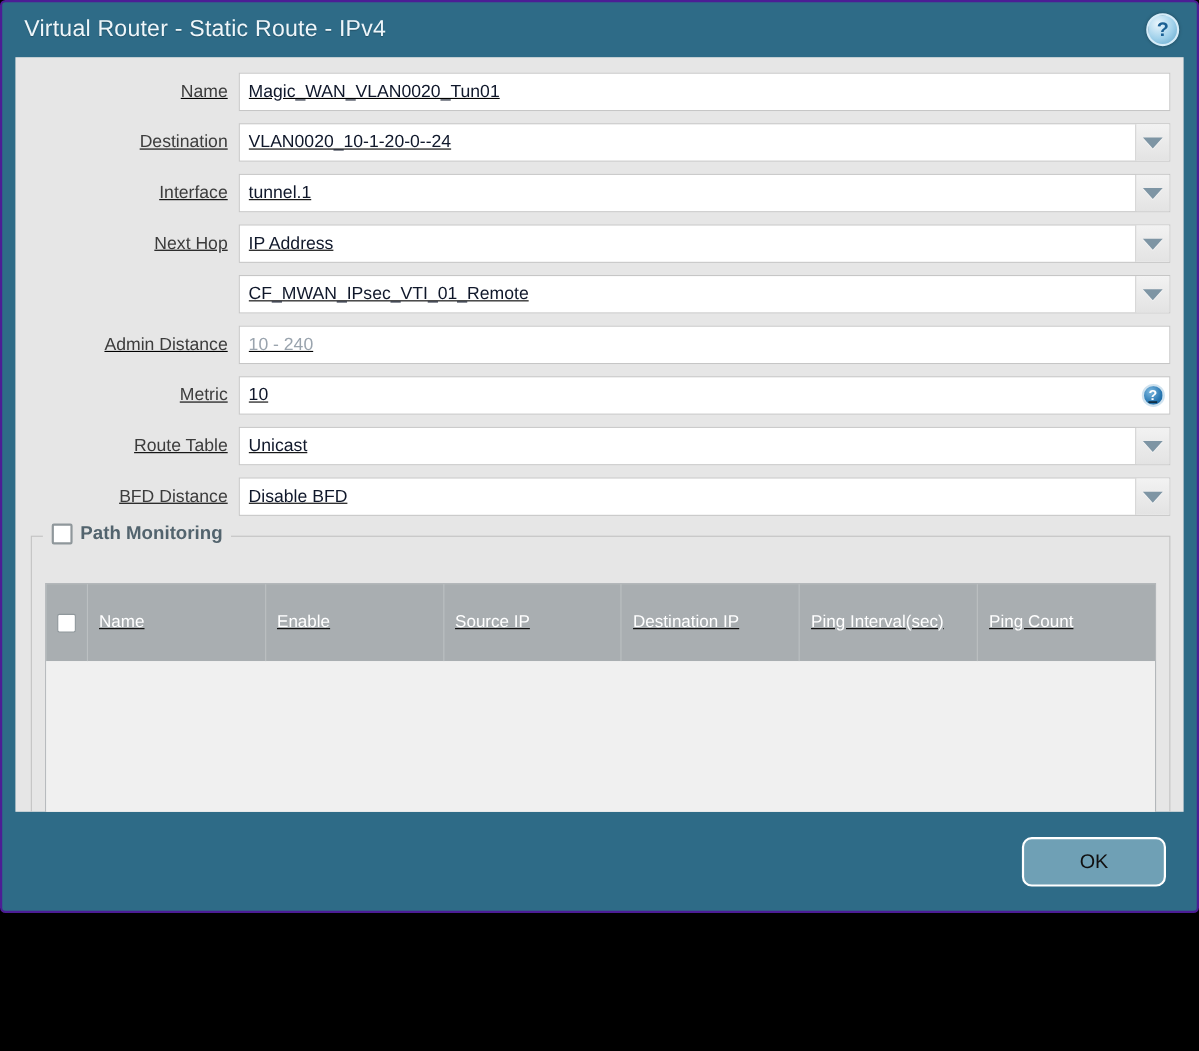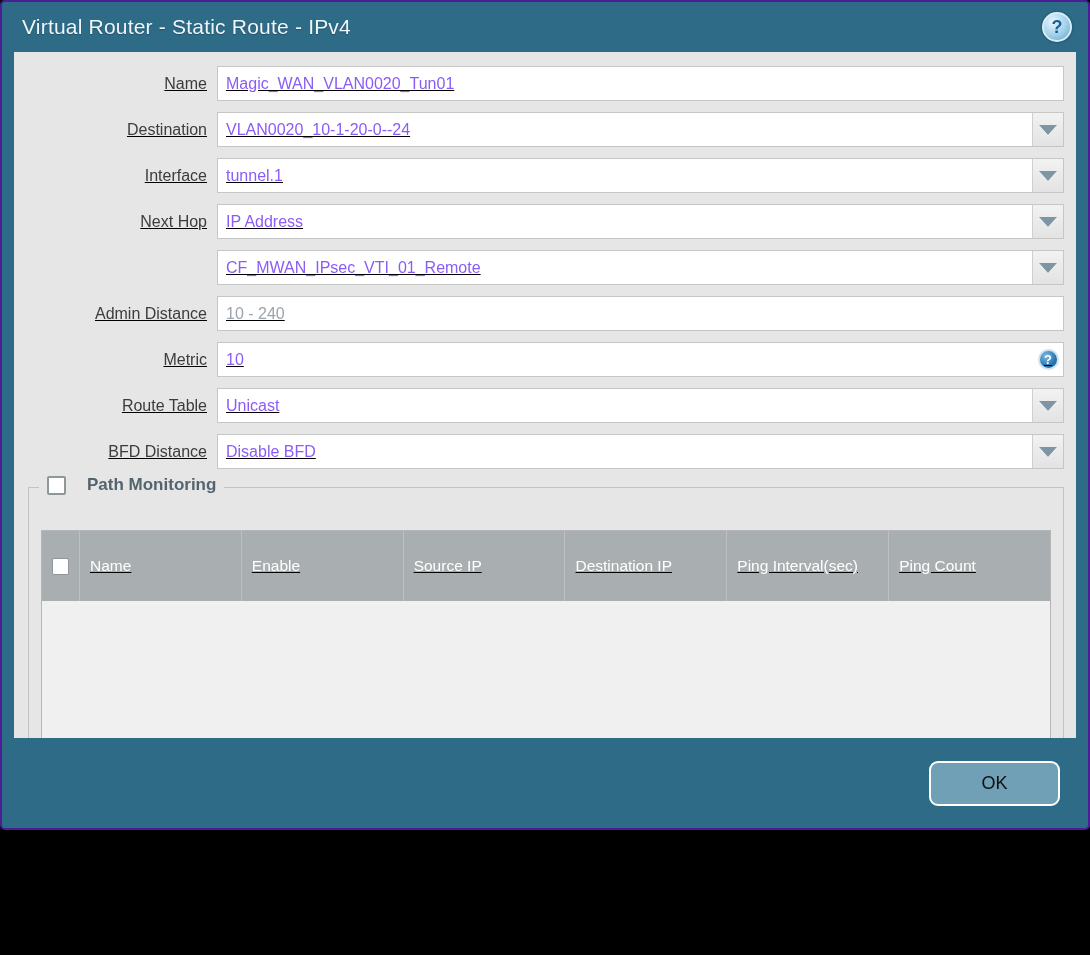--- a/index.html
+++ b/index.html
@@ -69,21 +69,21 @@
     height: 35px;
     background: #ffffff;
     border: 1px solid #c6c6c6;
     position: relative;
   }
   .field input {
     flex: 1 1 auto;
     border: none; outline: none;
     font-family: "Liberation Sans", sans-serif;
     font-size: 16px;
-    color: #8b5cf6;
+    color: #0f172a;
     padding: 0 8px;
     background: transparent;
     min-width: 0;
   }
   .field input::placeholder { color: #9aa4ae; opacity: 1; }
   .drop-btn {
     flex: 0 0 31px;
     background: linear-gradient(#f2f2f2, #e3e3e3);
     border-left: 1px solid #cfcfcf;
     display: flex; align-items: center; justify-content: center;
@@ -113,21 +113,21 @@
   .group {
     margin: 18px 0 0 14px;
     border: 1px solid #c2c2c2;
     position: relative;
     padding: 26px 12px 12px 12px;
   }
   .group-legend {
     position: absolute; top: -13px; left: 10px;
     background: #e6e6e6;
     padding: 0 8px;
-    display: flex; align-items: center; gap: 21px;
+    display: flex; align-items: center; gap: 7px;
   }
   .checkbox {
     width: 19px; height: 19px;
     background: #fff;
     border: 2px solid #8f979b;
     border-radius: 2px;
     cursor: pointer;
   }
   .group-legend .group-title {
     font-size: 17px; font-weight: bold;

